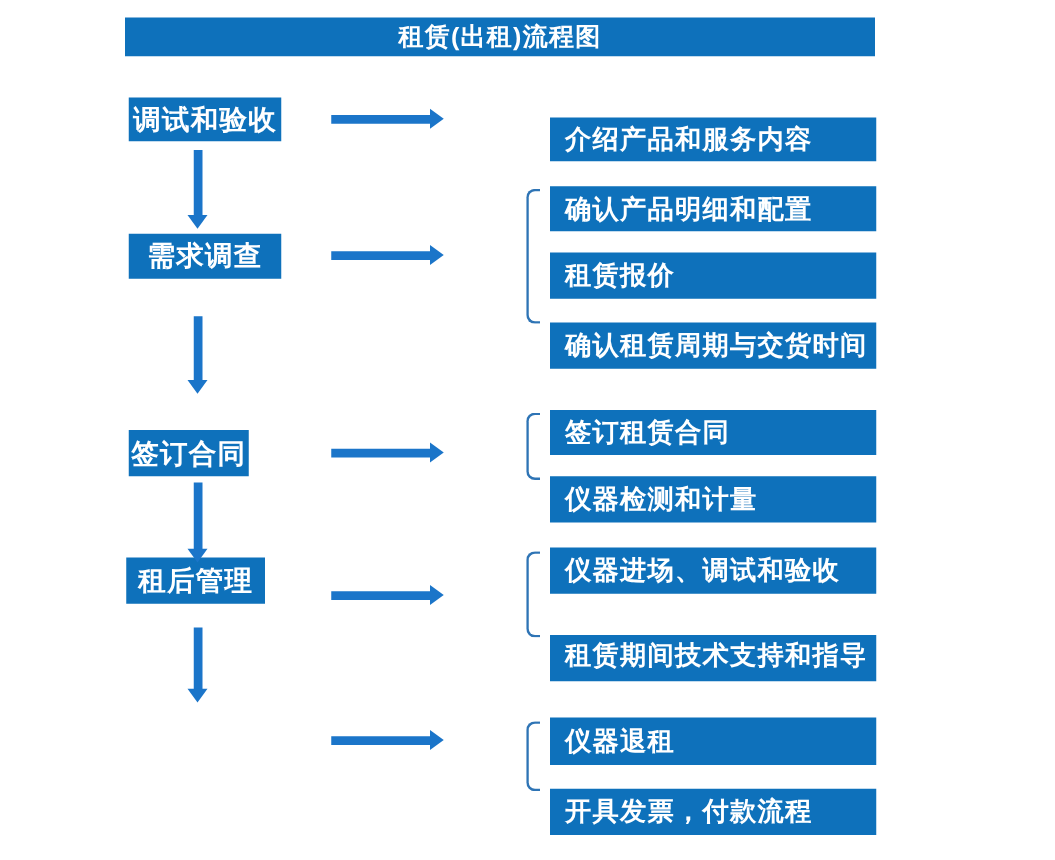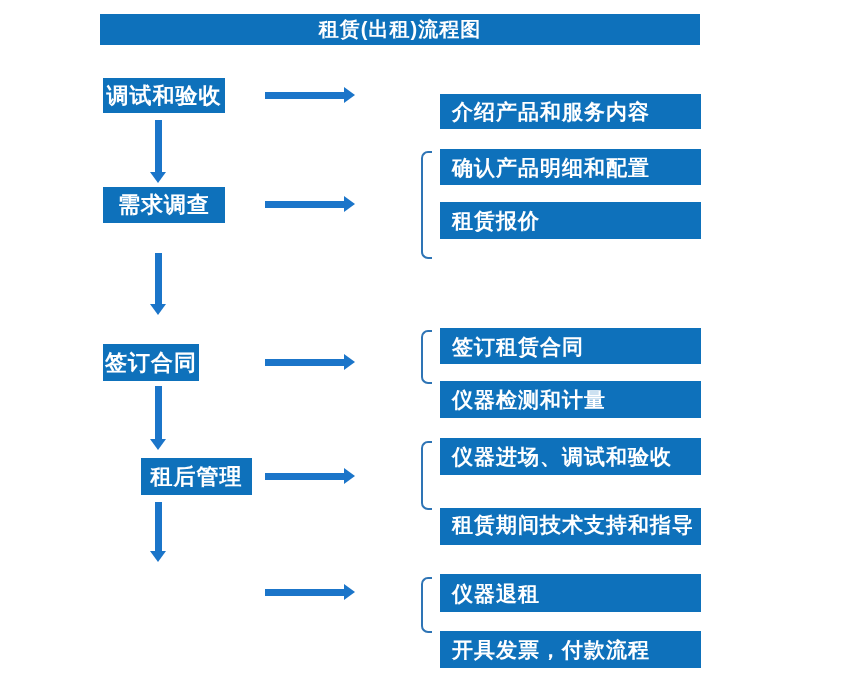--- a/index.html
+++ b/index.html
@@ -97,32 +97,35 @@
 
   <div class="box lbox" style="left:103px; top:78px;  width:122px; height:35px;">
     <span>调试和验收</span>
   </div>
   <div class="box lbox" style="left:103px; top:187px; width:122px; height:36px;">
     <span>需求调查</span>
   </div>
   <div class="box lbox" style="left:103px; top:344px; width:96px; height:37px;text-align:right;">
     <span>签订合同</span>
   </div>
-  <div class="box lbox" style="left:101px; top:458px; width:111px; height:37px;margin-left:40px;">
+  <div class="box lbox" style="left:101px; top:446px; width:111px; height:37px;">
     <span>租后管理</span>
   </div>
 
   <div class="box rbox" style="left:440px; top:78px;  width:261px; height:35px;">
     <span>介绍产品和服务内容</span>
   </div>
   <div class="box rbox" style="left:440px; top:133px; width:261px; height:36px;">
     <span>确认产品明细和配置</span>
   </div>
   <div class="box rbox" style="left:440px; top:186px; width:261px; height:37px;">
     <span>租赁报价</span>
+  </div>
+  <div class="box rbox" style="left:440px; top:242px; width:261px; height:37px;">
+    <span>确认租赁周期与交货时间</span>
   </div>
   <div class="box rbox" style="left:440px; top:312px; width:261px; height:36px;">
     <span>签订租赁合同</span>
   </div>
   <div class="box rbox" style="left:440px; top:365px; width:261px; height:37px;">
     <span>仪器检测和计量</span>
   </div>
   <div class="box rbox" style="left:440px; top:422px; width:261px; height:37px;">
     <span>仪器进场、调试和验收</span>
   </div>

